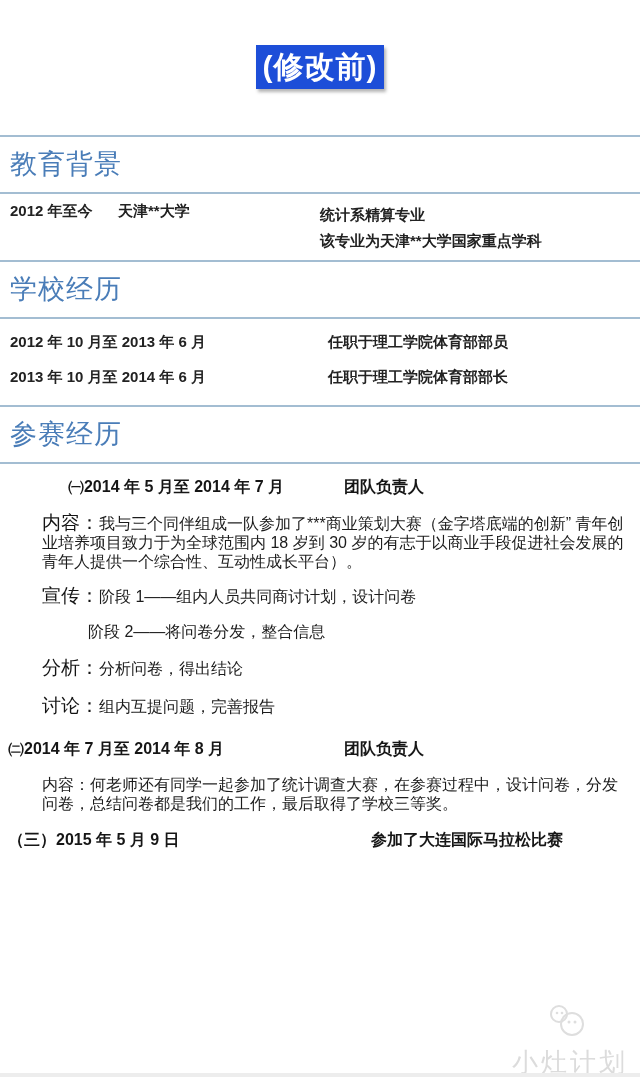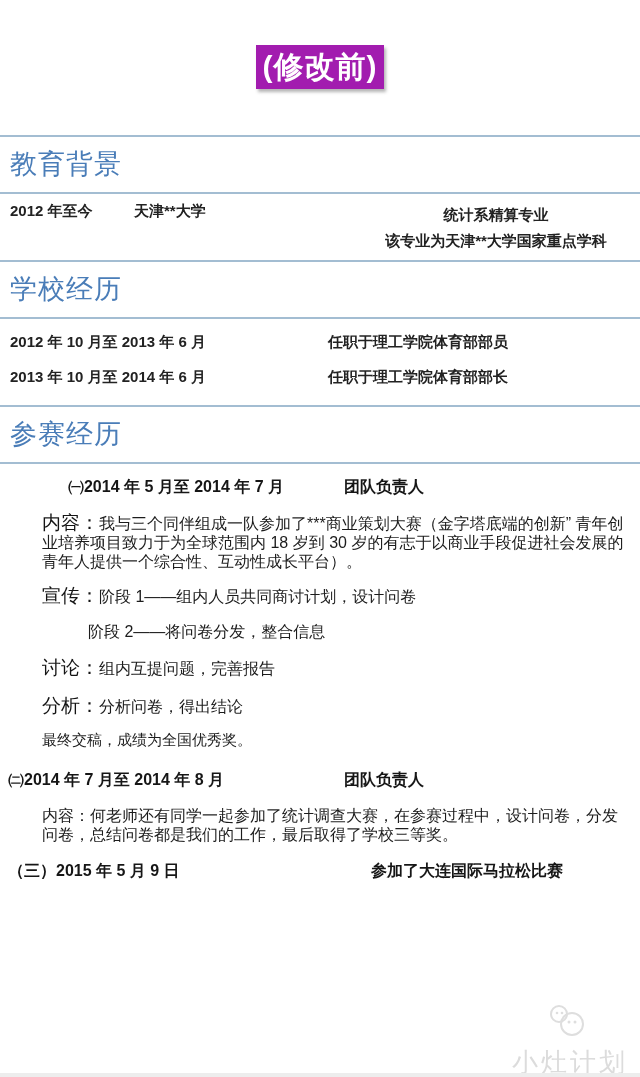--- a/index.html
+++ b/index.html
@@ -13,21 +13,21 @@
     margin: 0 auto;
     background: #ffffff;
     overflow: hidden;
     color: #1a1a1a;
   }
 
   
   .tag {
     display: table;
     margin: 45px auto 0 auto;
-    background: #a21caf;
+    background: #1d4ed8;
     color: #ffffff;
     font-size: 30px;
     font-weight: bold;
     line-height: 44px;
     padding: 0 7px;
     box-shadow: 2px 3px 3px rgba(90,90,90,0.45);
     letter-spacing: 1px;
   }
 
   
@@ -49,24 +49,24 @@
   
   .rule { width: 100%; height: 2px; background: #a3bdd2; }
   .sec-title {
     color: #4a7db8;
     font-size: 27px;
     padding: 9px 0 10px 10px;
     letter-spacing: 1px;
   }
 
   
-  .edu-row { display: flex; padding: 8px 0 6px 10px; font-size: 15px; font-weight: bold; color: #222; gap: 16px; }
+  .edu-row { display: flex; padding: 8px 0 6px 10px; font-size: 15px; font-weight: bold; color: #222; }
   .edu-period { width: 108px; }
   .edu-school { width: 202px; }
-  .edu-details { flex: 1; line-height: 26px; text-align: center; }
+  .edu-details { flex: 1; line-height: 26px; }
 
   
   .school-rows { padding: 6px 0 10px 10px; }
   .school-row { display: flex; font-size: 15px; font-weight: bold; color: #222; padding: 8px 0 8px 0; }
   .school-period { width: 318px; }
 
   
   .entry-head { display: flex; padding-left: 8px; font-size: 16px; font-weight: bold; color: #161616; }
   .entry-head.e1 { margin-top: 13px; text-align: center; }
   .entry-period { width: 336px; }
@@ -156,27 +156,24 @@
   <div class="para">
     <span class="big-label">内容：</span><span>我与三个同伴组成一队参加了***商业策划大赛（金字塔底端的创新” 青年创业培养项目致力于为全球范围内 18 岁到 30 岁的有志于以商业手段促进社会发展的青年人提供一个综合性、互动性成长平台）。</span>
   </div>
   <div class="line-row">
     <span class="big-label">宣传：</span><span>阶段 1——组内人员共同商讨计划，设计问卷</span>
   </div>
   <div class="line-row stage2">
     <span>阶段 2——将问卷分发，整合信息</span>
   </div>
   <div class="line-row">
+    <span class="big-label">分析：</span><span>分析问卷，得出结论</span>
+  </div>
+  <div class="line-row">
     <span class="big-label">讨论：</span><span>组内互提问题，完善报告</span>
-  </div>
-  <div class="line-row">
-    <span class="big-label">分析：</span><span>分析问卷，得出结论</span>
-  </div>
-  <div class="line-row plain">
-    <span>最终交稿，成绩为全国优秀奖。</span>
   </div>
 
   <div class="entry-head entry2-head">
     <span class="entry-period">㈡2014 年 7 月至 2014 年 8 月</span>
     <span class="entry-role">团队负责人</span>
   </div>
   <div class="para">
     <span>内容：何老师还有同学一起参加了统计调查大赛，在参赛过程中，设计问卷，分发问卷，总结问卷都是我们的工作，最后取得了学校三等奖。</span>
   </div>
 

